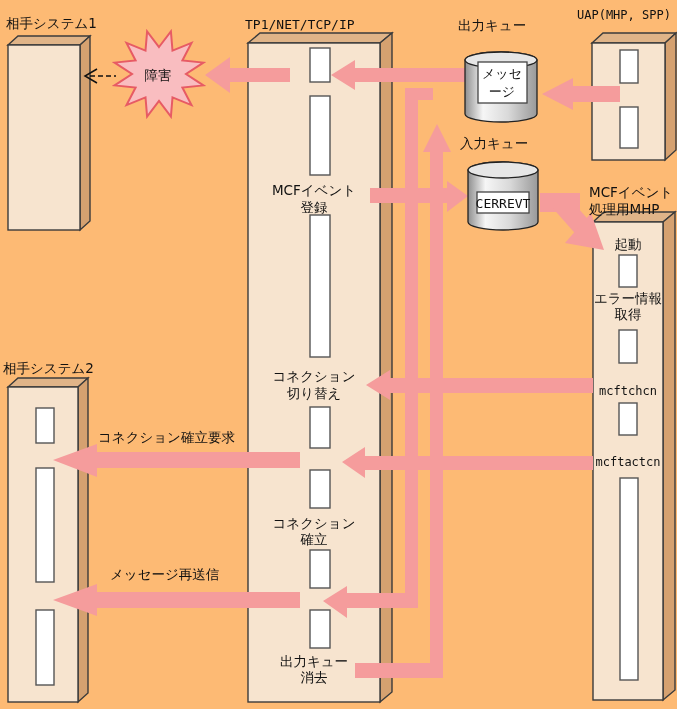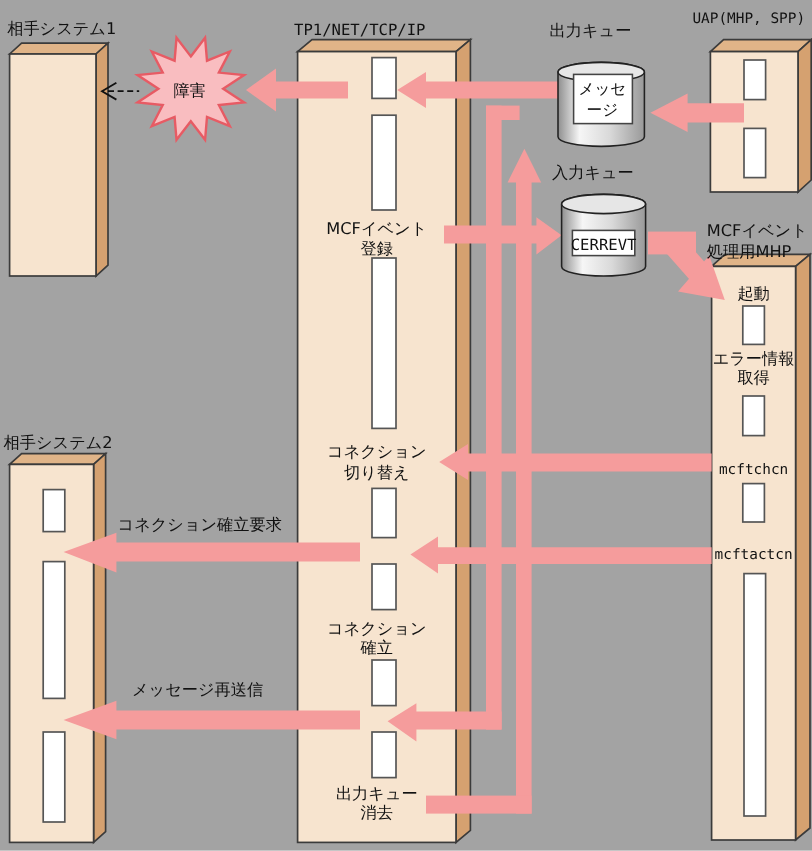--- a/index.html
+++ b/index.html
@@ -1,16 +1,16 @@
 <!DOCTYPE html>
 <html><head>
 <meta charset="utf-8">
 <style>
   html,body{margin:0;padding:0;background:#fff;}
-  .stage{width:677px;height:709px;position:relative;background:#a3a3a3;}
+  .stage{width:677px;height:709px;position:relative;background:#fdba74;}
   text{fill:#111;}
   .jp{font-family:"DejaVu Sans",sans-serif;font-size:13.5px;}
   .jp-sm{font-family:"DejaVu Sans",sans-serif;font-size:13px;}
   .mono{font-family:"DejaVu Sans Mono",monospace;font-size:13px;}
   .mono-sm{font-family:"DejaVu Sans Mono",monospace;font-size:12px;}
   .box-front{fill:#F7E4CF;stroke:#3b3b3b;stroke-width:1.4;}
   .box-top{fill:#E0B488;stroke:#3b3b3b;stroke-width:1.4;}
   .box-side{fill:#D5A170;stroke:#3b3b3b;stroke-width:1.4;}
   .slot{fill:#ffffff;stroke:#555;stroke-width:1.4;}
   .lblbox{fill:#ffffff;stroke:#444;stroke-width:1.3;}

